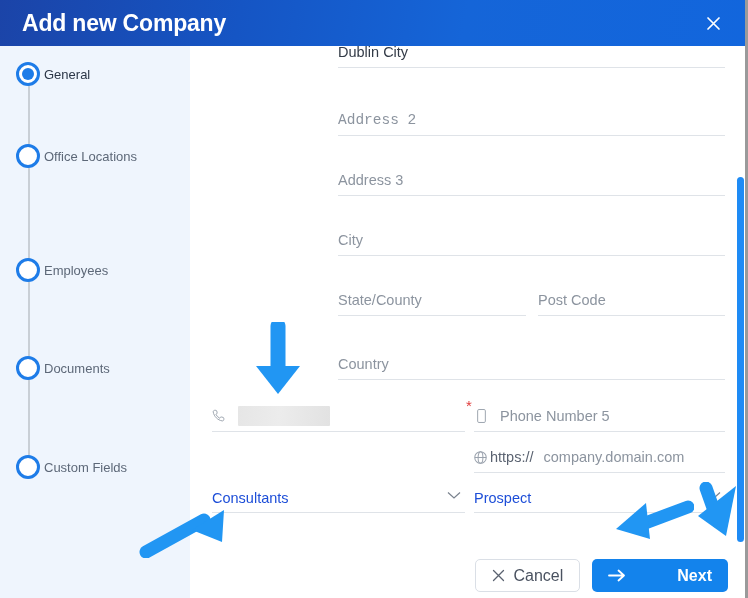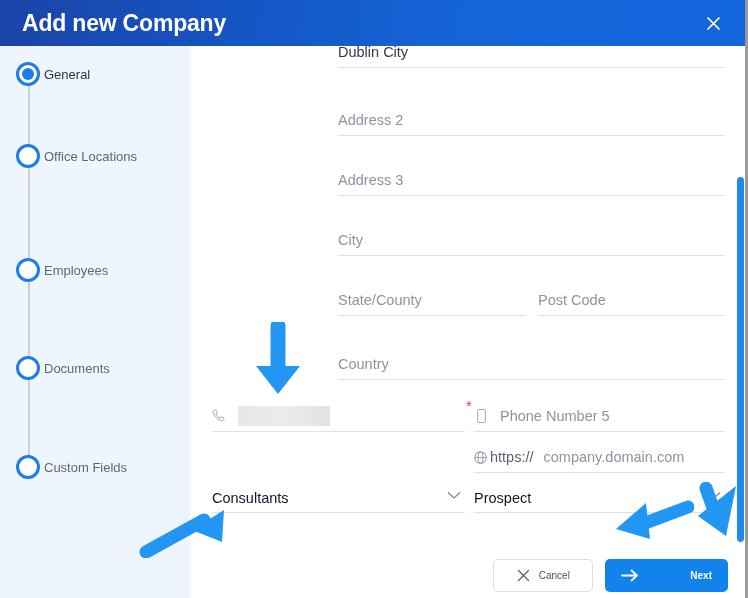--- a/index.html
+++ b/index.html
@@ -144,21 +144,21 @@
 
   .select-field {
     position: absolute;
     border-bottom: 1px solid #dfe3e8;
     height: 30px;
     display: flex; align-items: center;
     cursor: pointer;
   }
   .select-field .sel-val {
     font-size: 14.5px;
-    color: #0f172a;
+    color: #1d4ed8;
   }
   .chev {
     position: absolute;
     right: 4px; top: 8px;
     width: 14px; height: 9px;
   }
   .chev svg { display:block; }
 
   #contact-label {
     position: absolute;
@@ -191,21 +191,21 @@
     left: 190px; top: 553px;
     width: 558px; height: 45px;
     background: #ffffff;
     display: flex; align-items: center; justify-content: flex-end;
     padding-right: 20px;
   }
   .btn {
     height: 33px;
     border-radius: 5px;
     display: flex; align-items: center; justify-content: center;
-    font-size: 10px;
+    font-size: 16px;
     cursor: pointer;
     padding: 0 16px;
   }
   #cancel-btn {
     border: 1px solid #dadfe6;
     background: #ffffff;
     color: #4a5260;
     margin-right: 12px;
     min-width: 100px;
   }
@@ -286,21 +286,21 @@
     </div>
   </div>
 
   <div id="main">
     <div id="form-scroll">
 
       <div class="field" style="left:148px; top:-9px; width:387px;">
         <span class="val">Dublin City</span>
       </div>
 
-      <div class="field" style="left:148px; top:59px; width:387px;">
+      <div class="field" style="left:148px; top:59px; width:387px;font-family:Liberation Mono, monospace;">
         <span class="ph">Address 2</span>
       </div>
 
       <div class="field" style="left:148px; top:119px; width:387px;">
         <span class="ph">Address 3</span>
       </div>
 
       <div class="field" style="left:148px; top:239px; width:188px;">
         <span class="ph">State/County</span>
       </div>

